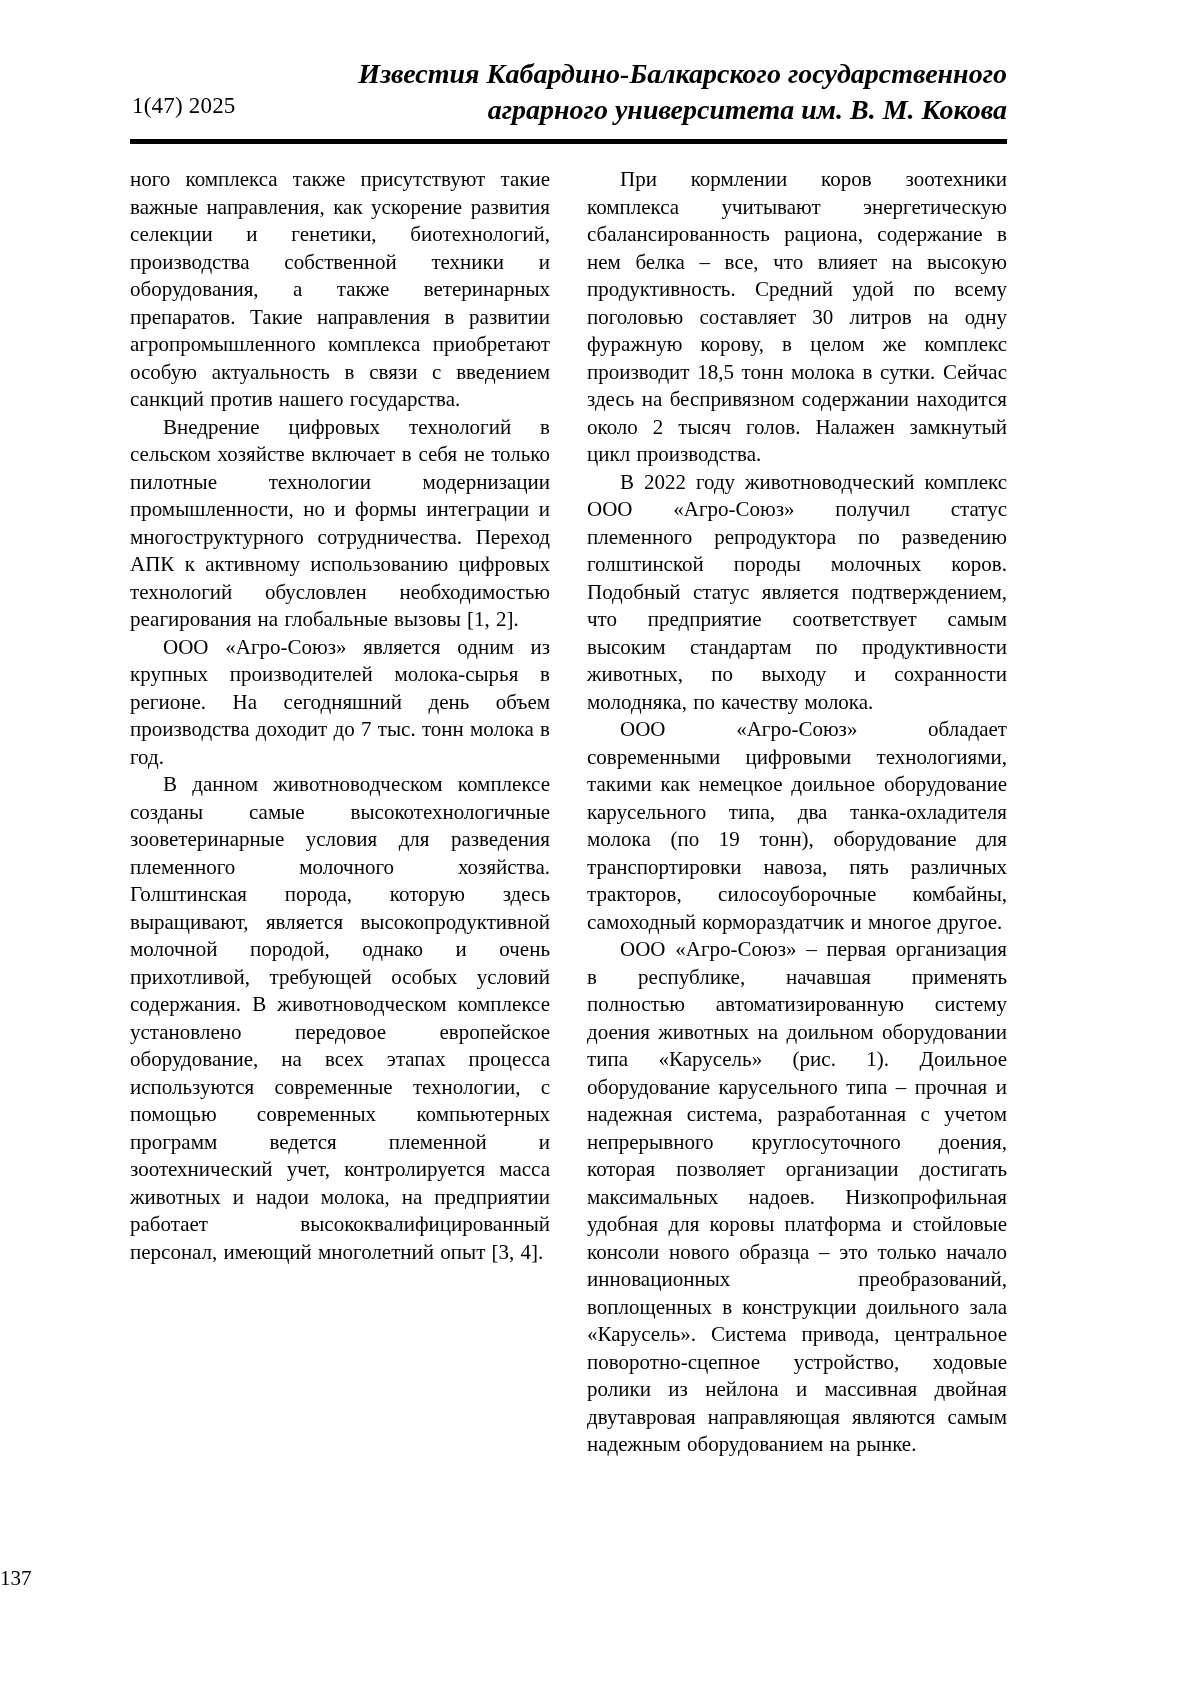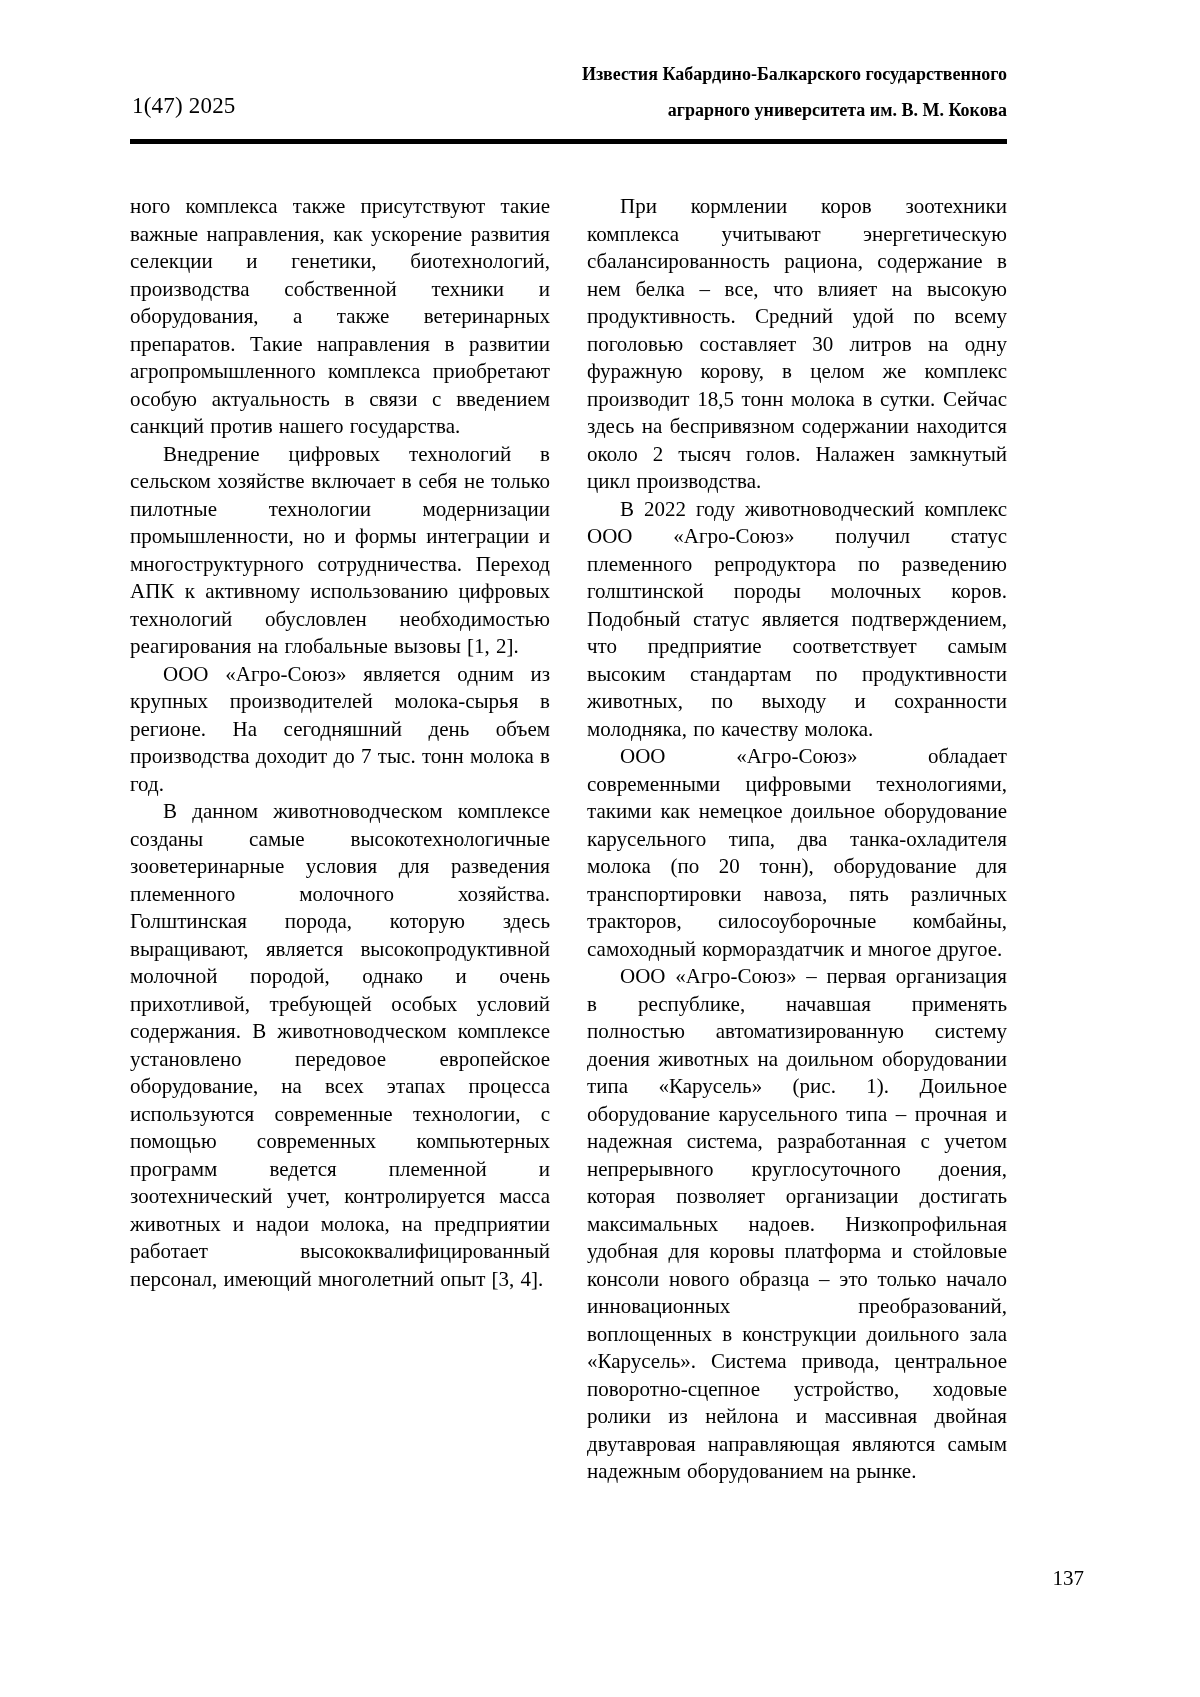--- a/index.html
+++ b/index.html
@@ -27,39 +27,39 @@
     left: 2px;
     top: 37px;
     font-weight: normal;
     font-size: 23px;
     letter-spacing: 0.2px;
     white-space: nowrap;
   }
   .jtitle {
     text-align: right;
     font-weight: bold;
-    font-size: 18px;
+    font-size: 28px;
     line-height: 36px;
+    font-style: italic;
   }
   .rule {
     position: absolute;
     left: 130px;
     top: 139px;
     width: 877px;
     height: 5px;
     background: #000000;
   }
   .columns {
     position: absolute;
     left: 130px;
     top: 166px;
     width: 877px;
     display: flex;
     gap: 37px;
-    margin-top: 27px;
   }
   .col {
     width: 420px;
     flex: 0 0 420px;
   }
   p.body {
     margin: 0;
     font-size: 21px;
     line-height: 27.5px;
     text-align: justify;
@@ -69,21 +69,21 @@
     hyphens: auto;
   }
   p.body.no-indent {
     text-indent: 0;
   }
   .pageno {
     position: absolute;
     left: 0;
     top: 1566px;
     width: 1084px;
-    text-align: right;
+    text-align: left;
     font-size: 21px;
   }
 </style>
 </head>
 <body>
 
 <div class="page">
 
   <div class="header">
     <div class="issue">1(47) 2025</div>
@@ -98,20 +98,20 @@
   <div class="columns">
     <div class="col">
       <p class="body no-indent">ного комплекса также присутствуют такие важные направления, как ускорение развития селекции и генетики, биотехнологий, производства собственной техники и оборудования, а также ветеринарных препаратов. Такие направления в развитии агропромышленного комплекса приобретают особую актуальность в связи с введением санкций против нашего государства.</p>
       <p class="body">Внедрение цифровых технологий в сельском хозяйстве включает в себя не только пилотные технологии модернизации промышленности, но и формы интеграции и многоструктурного сотрудничества. Переход АПК к активному использованию цифровых технологий обусловлен необходимостью реагирования на глобальные вызовы [1, 2].</p>
       <p class="body">ООО «Агро-Союз» является одним из крупных производителей молока-сырья в регионе. На сегодняшний день объем производства доходит до 7 тыс. тонн молока в год.</p>
       <p class="body">В данном животноводческом комплексе созданы самые высокотехнологичные зооветеринарные условия для разведения племенного молочного хозяйства. Голштинская порода, которую здесь выращивают, является высокопродуктивной молочной породой, однако и очень прихотливой, требующей особых условий содержания. В животноводческом комплексе установлено передовое европейское оборудование, на всех этапах процесса используются современные технологии, с помощью современных компьютерных программ ведется племенной и зоотехнический учет, контролируется масса животных и надои молока, на предприятии работает высококвалифицированный персонал, имеющий многолетний опыт [3, 4].</p>
     </div>
     <div class="col">
       <p class="body">При кормлении коров зоотехники комплекса учитывают энергетическую сбалансированность рациона, содержание в нем белка – все, что влияет на высокую продуктивность. Средний удой по всему поголовью составляет 30 литров на одну фуражную корову, в целом же комплекс производит 18,5 тонн молока в сутки. Сейчас здесь на беспривязном содержании находится около 2 тысяч голов. Налажен замкнутый цикл производства.</p>
       <p class="body">В 2022 году животноводческий комплекс ООО «Агро-Союз» получил статус племенного репродуктора по разведению голштинской породы молочных коров. Подобный статус является подтверждением, что предприятие соответствует самым высоким стандартам по продуктивности животных, по выходу и сохранности молодняка, по качеству молока.</p>
-      <p class="body">ООО «Агро-Союз» обладает современными цифровыми технологиями, такими как немецкое доильное оборудование карусельного типа, два танка-охладителя молока (по 20 тонн), оборудование для транспортировки навоза, пять различных тракторов, силосоуборочные комбайны, самоходный кормораздатчик и многое другое.</p>
+      <p class="body">ООО «Агро-Союз» обладает современными цифровыми технологиями, такими как немецкое доильное оборудование карусельного типа, два танка-охладителя молока (по 19 тонн), оборудование для транспортировки навоза, пять различных тракторов, силосоуборочные комбайны, самоходный кормораздатчик и многое другое.</p>
       <p class="body">ООО «Агро-Союз» – первая организация в республике, начавшая применять полностью автоматизированную систему доения животных на доильном оборудовании типа «Карусель» (рис. 1). Доильное оборудование карусельного типа – прочная и надежная система, разработанная с учетом непрерывного круглосуточного доения, которая позволяет организации достигать максимальных надоев. Низкопрофильная удобная для коровы платформа и стойловые консоли нового образца – это только начало инновационных преобразований, воплощенных в конструкции доильного зала «Карусель». Система привода, центральное поворотно-сцепное устройство, ходовые ролики из нейлона и массивная двойная двутавровая направляющая являются самым надежным оборудованием на рынке.</p>
     </div>
   </div>
 
   <div class="pageno">137</div>
 
 </div>
 
 </body></html>

